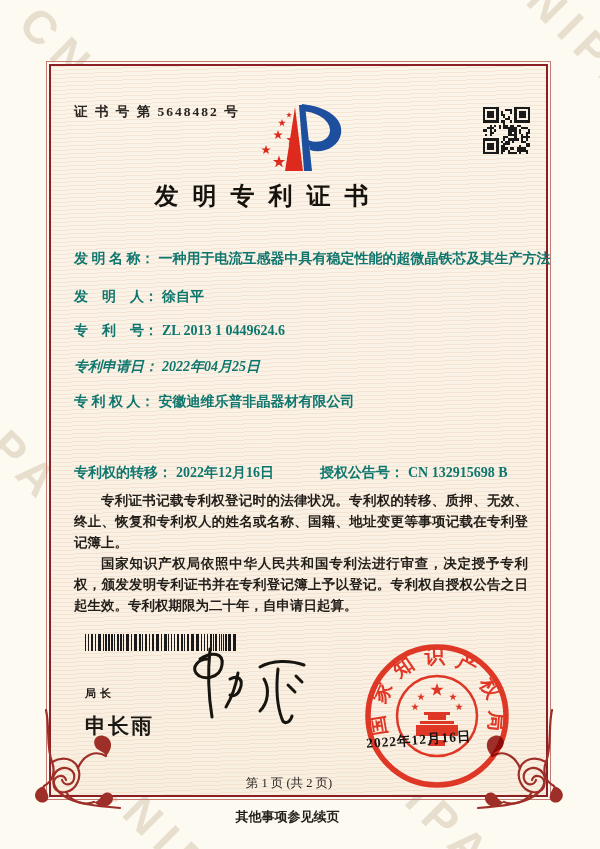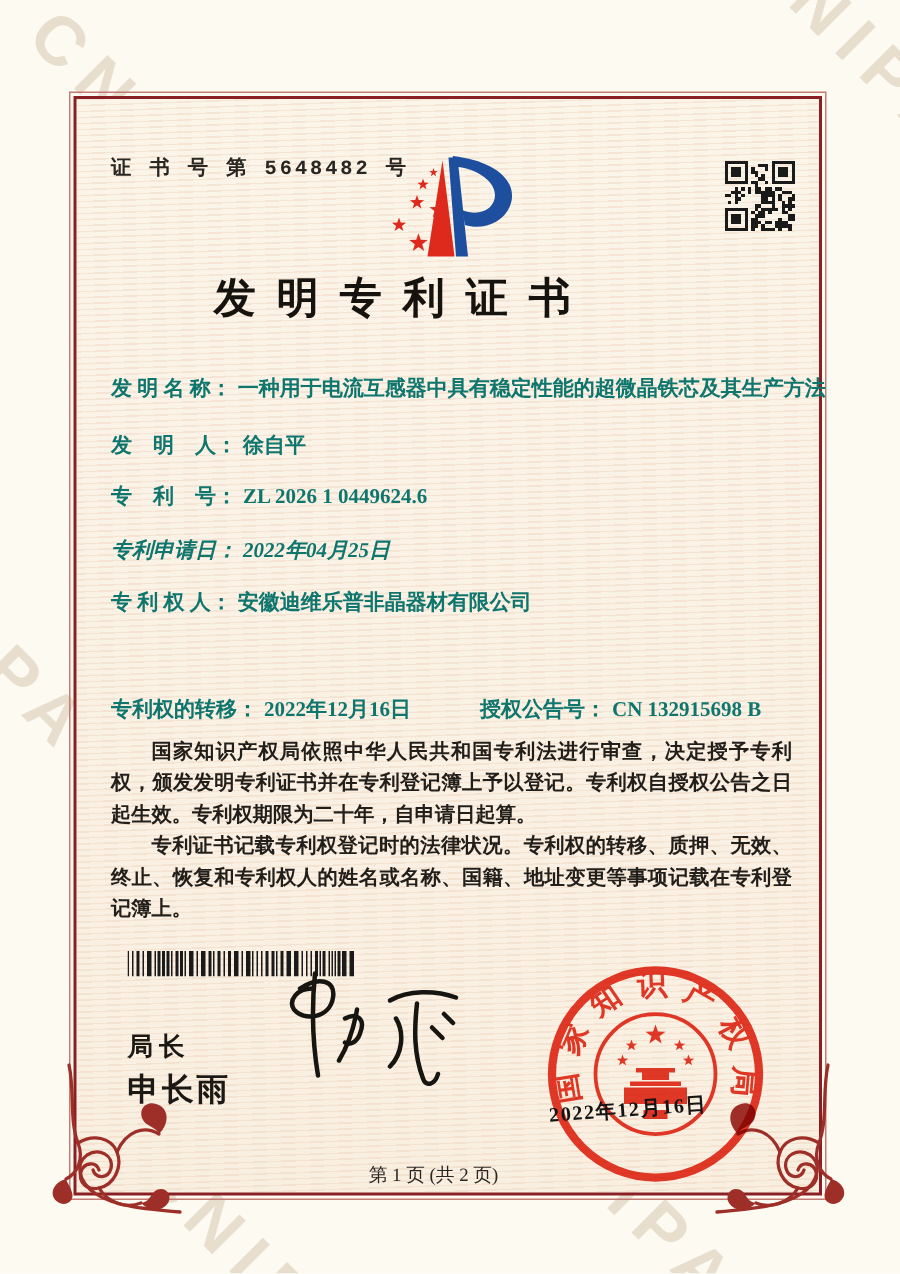--- a/index.html
+++ b/index.html
@@ -12,38 +12,38 @@
       transform:translate(-50%,-50%) rotate(45deg);white-space:nowrap;z-index:1;user-select:none;}
 
   
   .frame{position:absolute;left:49px;top:64px;width:499px;height:733px;box-sizing:border-box;
       border:2.5px solid #8a2024;outline:1px solid #c47b74;outline-offset:2px;z-index:2;
       background:
         repeating-linear-gradient(178deg, rgba(233,196,168,0.30) 0 1px, rgba(0,0,0,0) 1px 4px),
         linear-gradient(#fbf4e9,#f9efe1);}
 
   .abs{position:absolute;z-index:3;}
-  .cert-no{left:74px;top:103px;font-size:13.5px;font-weight:700;letter-spacing:2px;color:#2a2622;font-family:Liberation Mono, monospace;}
+  .cert-no{left:74px;top:103px;font-size:13.5px;font-weight:700;letter-spacing:2px;color:#2a2622;}
   .logo{left:252px;top:101px;width:94px;height:74px;}
   .qr{left:483px;top:107px;width:47px;height:47px;}
-  .title{left:49px;top:180px;width:425px;text-align:center;font-size:28px;font-weight:700;
+  .title{left:49px;top:180px;width:425px;text-align:center;font-size:24px;font-weight:700;
          letter-spacing:14px;text-indent:14px;color:#16130f;}
 
   .row{left:74px;font-size:14px;color:#0f766e;white-space:nowrap;}
   .lbl{font-weight:700;}
   .val{font-weight:700;margin-left:4px;}
   .pair2{margin-left:46px;}
 
   .paras{left:74px;top:490px;width:454px;font-size:13.5px;line-height:21px;
          color:#221e19;text-align:justify;font-weight:600;}
   .paras p{margin:0;text-indent:2em;}
 
   .barcode{left:85px;top:634px;width:153px;height:17px;}
 
-  .director-label{left:85px;top:686px;font-size:17px;font-weight:700;letter-spacing:4px;
+  .director-label{left:85px;top:686px;font-size:11px;font-weight:700;letter-spacing:4px;
          font-family:"Liberation Sans","DejaVu Sans",sans-serif;color:#1c1915;}
   .director-name{left:85px;top:712px;font-size:21px;font-weight:700;letter-spacing:2px;
          font-family:"Liberation Sans","DejaVu Sans",sans-serif;color:#1c1915;}
   .signature{left:172px;top:645px;width:150px;height:95px;z-index:4;}
 
   .seal{left:362px;top:641px;width:150px;height:150px;z-index:5;mix-blend-mode:multiply;opacity:0.95;}
   .seal-date{left:366px;top:731px;width:110px;font-size:13.5px;font-weight:700;color:#141414;
          transform:rotate(-4deg);z-index:6;letter-spacing:1px;white-space:nowrap;}
 
   .page-info{left:49px;top:775px;width:480px;text-align:center;font-size:12.5px;color:#2a2622;z-index:4;}
@@ -308,35 +308,35 @@
 
   <div class="abs title">发明专利证书</div>
 
   <div class="abs row" style="top:250px;">
     <span class="lbl">发 明 名 称：</span><span class="val">一种用于电流互感器中具有稳定性能的超微晶铁芯及其生产方法</span>
   </div>
   <div class="abs row" style="top:288px;">
     <span class="lbl">发　明　人：</span><span class="val">徐自平</span>
   </div>
   <div class="abs row" style="top:322px;">
-    <span class="lbl">专　利　号：</span><span class="val">ZL 2026 1 0449624.6</span>
+    <span class="lbl">专　利　号：</span><span class="val">ZL 2013 1 0449624.6</span>
   </div>
   <div class="abs row" style="top:358px;font-style:italic;">
     <span class="lbl">专利申请日：</span><span class="val">2022年04月25日</span>
   </div>
   <div class="abs row" style="top:393px;">
     <span class="lbl">专 利 权 人：</span><span class="val">安徽迪维乐普非晶器材有限公司</span>
   </div>
   <div class="abs row" style="top:464px;">
     <span class="lbl">专利权的转移：</span><span class="val">2022年12月16日</span><span class="lbl pair2">授权公告号：</span><span class="val">CN 132915698 B</span>
   </div>
 
   <div class="abs paras">
+    <p>专利证书记载专利权登记时的法律状况。专利权的转移、质押、无效、终止、恢复和专利权人的姓名或名称、国籍、地址变更等事项记载在专利登记簿上。</p>
     <p>国家知识产权局依照中华人民共和国专利法进行审查，决定授予专利权，颁发发明专利证书并在专利登记簿上予以登记。专利权自授权公告之日起生效。专利权期限为二十年，自申请日起算。</p>
-    <p>专利证书记载专利权登记时的法律状况。专利权的转移、质押、无效、终止、恢复和专利权人的姓名或名称、国籍、地址变更等事项记载在专利登记簿上。</p>
   </div>
 
   <svg class="abs barcode" id="barcode" viewBox="0 0 153 17" preserveAspectRatio="none">
       <rect x="0" y="0" width="1" height="17" fill="#1a1a1a"></rect>
       <rect x="3" y="0" width="1" height="17" fill="#1a1a1a"></rect>
       <rect x="6" y="0" width="2" height="17" fill="#1a1a1a"></rect>
       <rect x="10" y="0" width="1" height="17" fill="#1a1a1a"></rect>
       <rect x="13" y="0" width="3" height="17" fill="#1a1a1a"></rect>
       <rect x="18" y="0" width="1" height="17" fill="#1a1a1a"></rect>
       <rect x="20" y="0" width="2" height="17" fill="#1a1a1a"></rect>
@@ -407,14 +407,15 @@
     <polygon fill="#e5301f" points="75.00,42.00 76.65,46.73 81.66,46.84 77.66,49.87 79.11,54.66 75.00,51.80 70.89,54.66 72.34,49.87 68.34,46.84 73.35,46.73"></polygon>
     <polygon fill="#e5301f" points="59.00,52.00 59.94,54.71 62.80,54.76 60.52,56.49 61.35,59.24 59.00,57.60 56.65,59.24 57.48,56.49 55.20,54.76 58.06,54.71"></polygon>
     <polygon fill="#e5301f" points="91.00,52.00 91.94,54.71 94.80,54.76 92.52,56.49 93.35,59.24 91.00,57.60 88.65,59.24 89.48,56.49 87.20,54.76 90.06,54.71"></polygon>
     <polygon fill="#e5301f" points="53.00,62.00 53.94,64.71 56.80,64.76 54.52,66.49 55.35,69.24 53.00,67.60 50.65,69.24 51.48,66.49 49.20,64.76 52.06,64.71"></polygon>
     <polygon fill="#e5301f" points="97.00,62.00 97.94,64.71 100.80,64.76 98.52,66.49 99.35,69.24 97.00,67.60 94.65,69.24 95.48,66.49 93.20,64.76 96.06,64.71"></polygon>
     <path fill="#e5301f" d="M62,71h26v3h-26z M66,74h18v5h-18z M58,80h34v3h-34z M54,84h42v11h-42z M67,99h16v6h-16z"></path>
   </svg>
   <div class="abs seal-date">2022年12月16日</div>
 
   <div class="abs page-info">第 1 页 (共 2 页)</div>
+  <div class="abs footer-note">其他事项参见续页</div>
 
 </div>
 
 </body></html>

